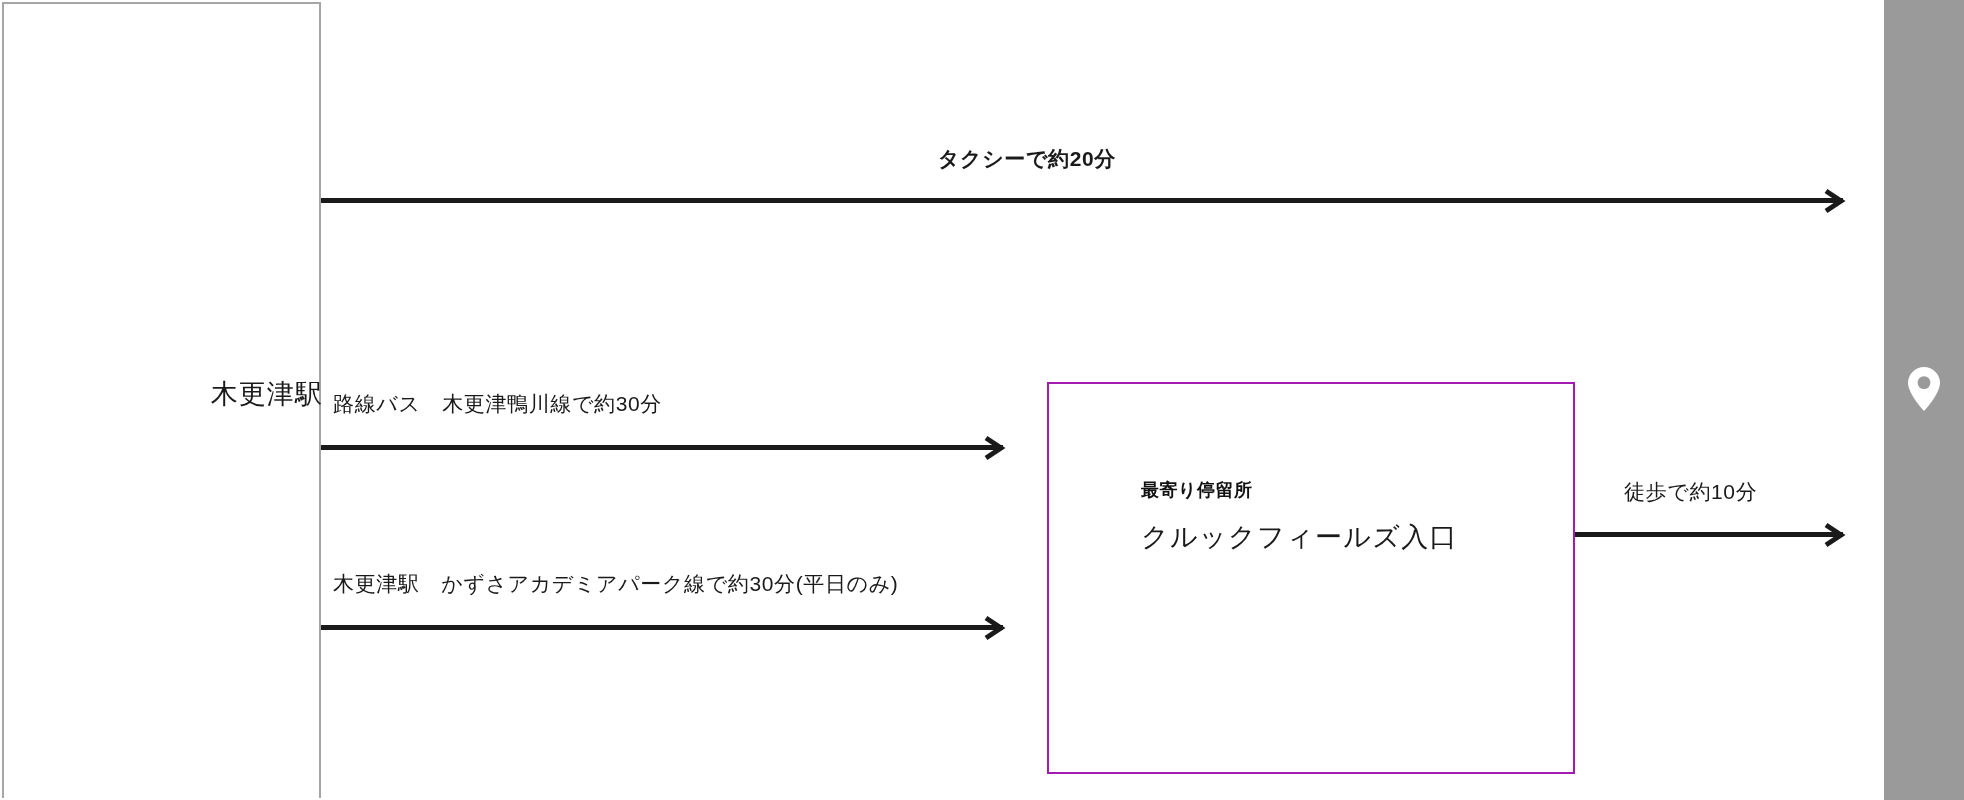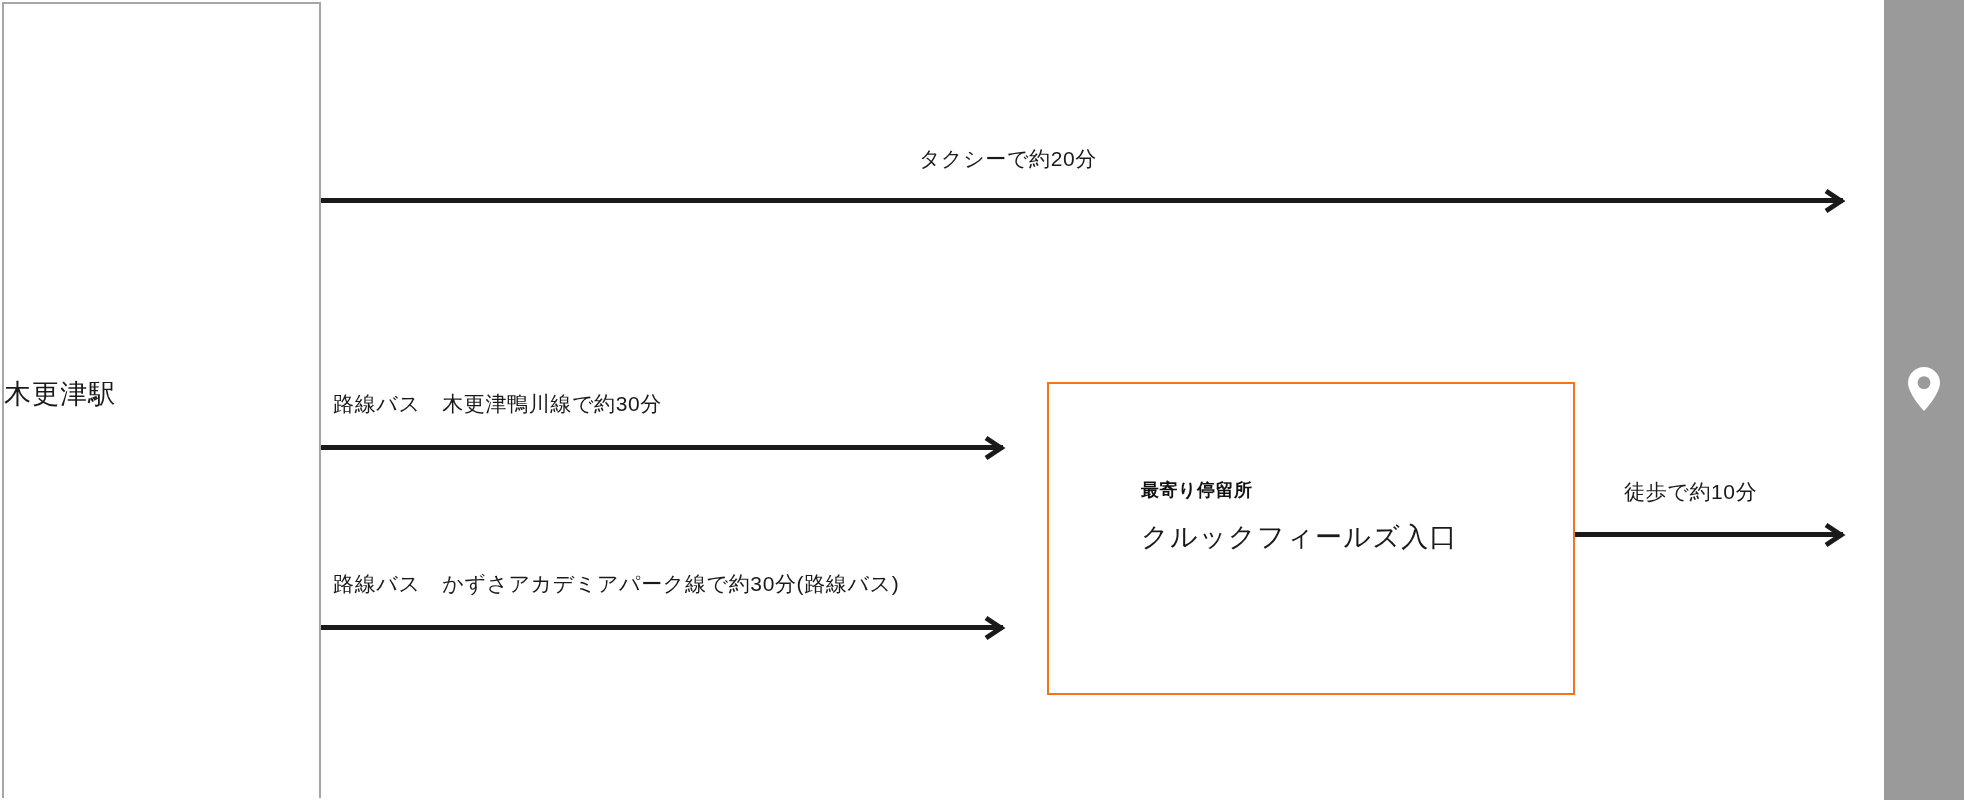--- a/index.html
+++ b/index.html
@@ -30,21 +30,21 @@
     border: 2px solid #a6a6a6;
     border-bottom: none;
     box-sizing: border-box;
     background: #ffffff;
   }
   .origin-label {
     position: absolute;
     left: 0;
     top: 372px;
     width: 319px;
-    text-align: left;
+    text-align: right;
     font-size: 27px;
     color: #1a1a1a;
     letter-spacing: 0.04em;
     white-space: nowrap;
   }
 
   
   .dest-panel {
     position: absolute;
     left: 1884px;
@@ -62,22 +62,22 @@
     height: 46px;
   }
   .pin-icon svg { display: block; }
 
   
   .stop-box {
     position: absolute;
     left: 1047px;
     top: 382px;
     width: 528px;
-    height: 313px;
-    border: 2px solid #f97316;
+    height: 392px;
+    border: 2px solid #a21caf;
     box-sizing: border-box;
     background: #ffffff;
   }
   .stop-kicker {
     position: absolute;
     left: 92px;
     top: 94px;
     font-size: 18px;
     font-weight: bold;
     color: #111111;
@@ -134,21 +134,21 @@
   #arrow-bus-1 .head  { left: 660px; }
 
   #arrow-bus-2        { left: 321px;  top: 612px; width: 704px; }
   #arrow-bus-2 .shaft { width: 682px; }
   #arrow-bus-2 .head  { left: 660px; }
 
   #arrow-walk        { left: 1575px; top: 519px; width: 290px; }
   #arrow-walk .shaft { width: 268px; }
   #arrow-walk .head  { left: 246px; }
 
-  #label-taxi   { left: 919px;  top: 145px; }
+  #label-taxi   { left: 938px;  top: 145px; font-weight: bold; }
   #label-bus-1  { left: 333px;  top: 390px; }
   #label-bus-2  { left: 333px;  top: 570px; }
   #label-walk   { left: 1616px; top: 478px; margin-left: 8px; }
 </style>
 </head>
 <body>
 
 <div id="canvas">
 
   <div class="origin-box">
@@ -168,21 +168,21 @@
   <div class="arrow-label" id="label-bus-1">路線バス　木更津鴨川線で約30分</div>
   <div class="arrow" id="arrow-bus-1">
     <div class="shaft"></div>
     <div class="head">
       <svg width="26" height="26" viewBox="0 0 26 26">
         <polyline points="5,3 20,13 5,23" fill="none" stroke="#1a1a1a" stroke-width="5" stroke-linecap="butt" stroke-linejoin="miter"></polyline>
       </svg>
     </div>
   </div>
 
-  <div class="arrow-label" id="label-bus-2">路線バス　かずさアカデミアパーク線で約30分(路線バス)</div>
+  <div class="arrow-label" id="label-bus-2">木更津駅　かずさアカデミアパーク線で約30分(平日のみ)</div>
   <div class="arrow" id="arrow-bus-2">
     <div class="shaft"></div>
     <div class="head">
       <svg width="26" height="26" viewBox="0 0 26 26">
         <polyline points="5,3 20,13 5,23" fill="none" stroke="#1a1a1a" stroke-width="5" stroke-linecap="butt" stroke-linejoin="miter"></polyline>
       </svg>
     </div>
   </div>
 
   <div class="stop-box">

